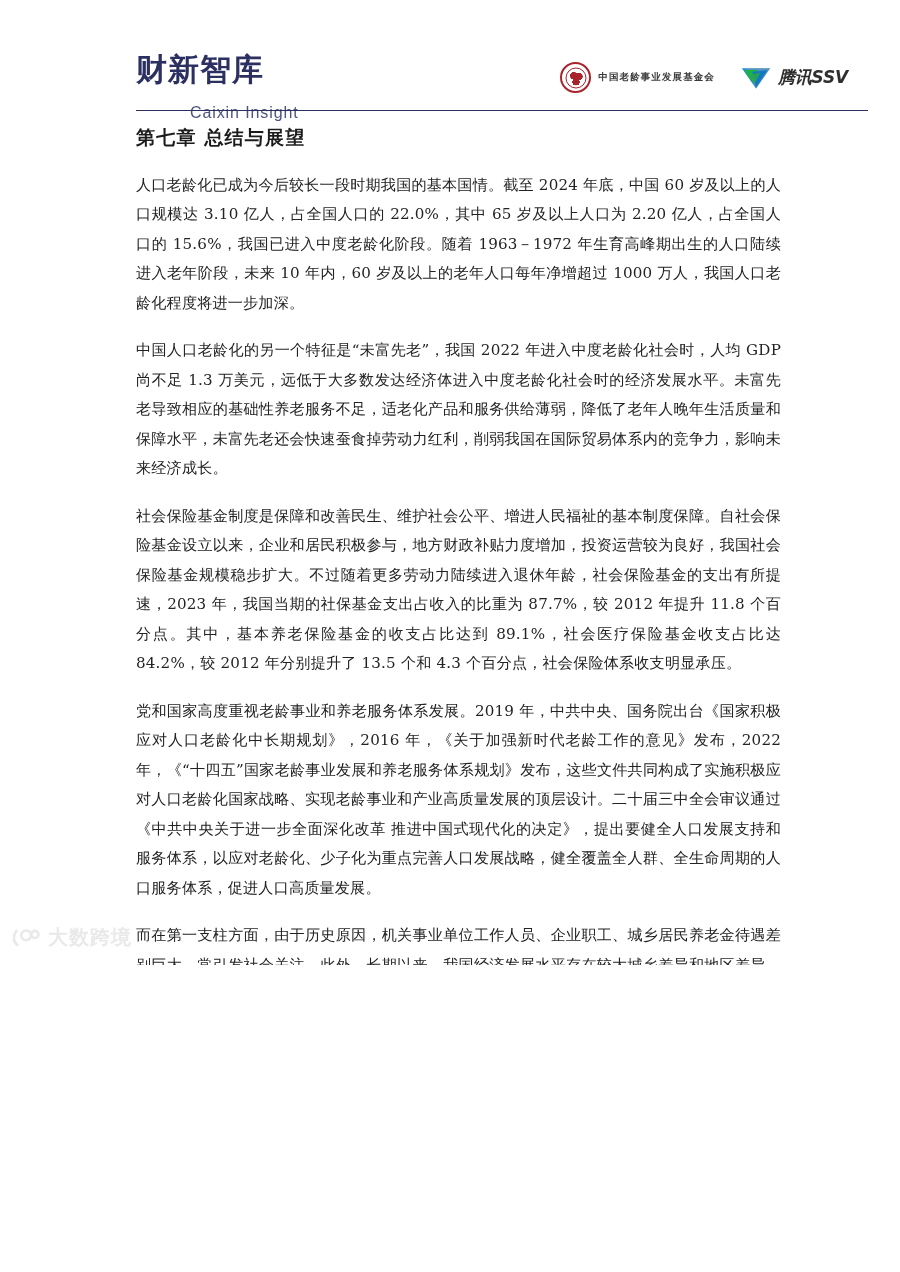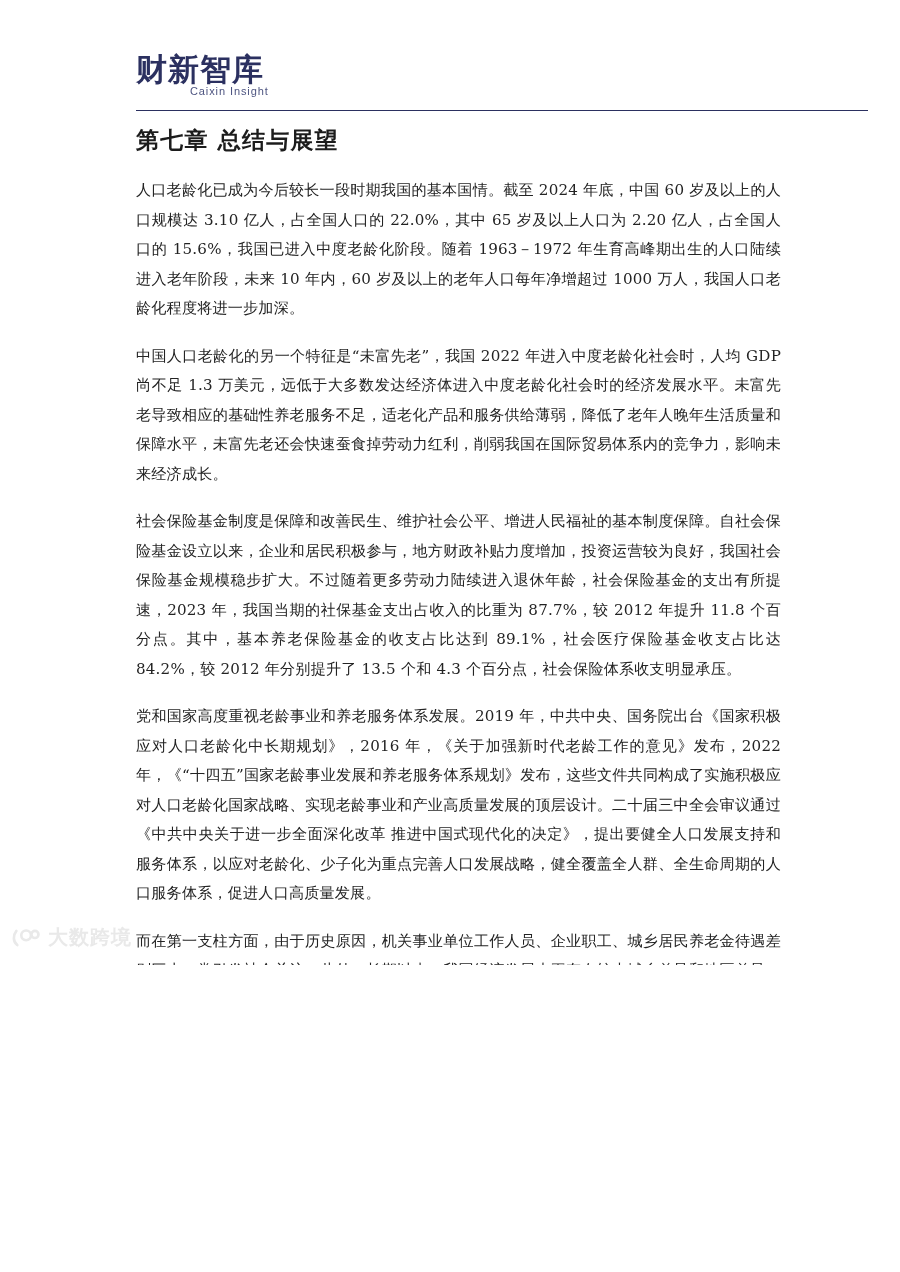--- a/index.html
+++ b/index.html
@@ -38,24 +38,24 @@
   .brand-wordmark {
     font-family: "DejaVu Sans", "Liberation Sans", sans-serif;
     font-weight: 700;
     font-size: 31px;
     letter-spacing: 1px;
     color: #2b3060;
     line-height: 1;
     white-space: nowrap;
   }
   .brand-sub {
-    margin-top: 0;
+    margin-top: 19px;
     margin-left: 54px;
     font-family: "Liberation Sans", "DejaVu Sans", sans-serif;
-    font-size: 11px;
+    font-size: 16px;
     letter-spacing: 0.9px;
     color: #4d5480;
     white-space: nowrap;
   }
 
   .partner-logos {
     position: absolute;
     right: 52px;
     top: 62px;
     display: flex;
@@ -134,21 +134,21 @@
 
   
   .content {
     position: absolute;
     left: 136px;
     top: 124px;
     width: 645px;
   }
   .chapter-title {
     font-family: "DejaVu Sans", "Liberation Sans", sans-serif;
-    font-size: 23px;
+    font-size: 19px;
     font-weight: 700;
     color: #1c1c1c;
     letter-spacing: 1.2px;
     margin: 0 0 20px 0;
     line-height: 1.4;
   }
   .body-par {
     font-family: "DejaVu Serif", "Liberation Serif", serif;
     font-size: 15.1px;
     line-height: 29.5px;
@@ -198,20 +198,41 @@
 
 <div class="page">
 
   <div class="page-header">
 
     <div class="brand-block">
       <div class="brand-wordmark">财新智库</div>
       <div class="brand-sub">Caixin Insight</div>
     </div>
 
+    <div class="partner-logos">
+
+      <div class="partner">
+        <span class="seal-icon"></span>
+        <span class="partner-name-cn">中国老龄事业发展基金会</span>
+      </div>
+
+      <div class="partner">
+        <span class="ssv-mark">
+          <svg viewBox="0 0 34 26" width="30" height="24" aria-hidden="true">
+            <polygon points="1,2 33,2 17,25" fill="#1f8fd8"></polygon>
+            <polygon points="6,2 33,2 17,25" fill="#8a9aa8" opacity="0.55"></polygon>
+            <polygon points="4,4 19,4 11,16" fill="#1bb24a"></polygon>
+            <polygon points="13,6 30,4 17,24" fill="#1278c4"></polygon>
+            <polygon points="9,9 22,7 15,20" fill="#2aa84a" opacity="0.85"></polygon>
+          </svg>
+        </span>
+        <span class="ssv-word">腾讯SSV</span>
+      </div>
+
+    </div>
 
     <div class="header-rule"></div>
   </div>
 
   <div class="content">
 
     <h1 class="chapter-title">第七章  总结与展望</h1>
 
     <p class="body-par">人口老龄化已成为今后较长一段时期我国的基本国情。截至 2024 年底，中国 60 岁及以上的人口规模达 3.10 亿人，占全国人口的 22.0%，其中 65 岁及以上人口为 2.20 亿人，占全国人口的 15.6%，我国已进入中度老龄化阶段。随着 1963－1972 年生育高峰期出生的人口陆续进入老年阶段，未来 10 年内，60 岁及以上的老年人口每年净增超过 1000 万人，我国人口老龄化程度将进一步加深。</p>
     <p class="body-par">中国人口老龄化的另一个特征是“未富先老”，我国 2022 年进入中度老龄化社会时，人均 GDP 尚不足 1.3 万美元，远低于大多数发达经济体进入中度老龄化社会时的经济发展水平。未富先老导致相应的基础性养老服务不足，适老化产品和服务供给薄弱，降低了老年人晚年生活质量和保障水平，未富先老还会快速蚕食掉劳动力红利，削弱我国在国际贸易体系内的竞争力，影响未来经济成长。</p>

